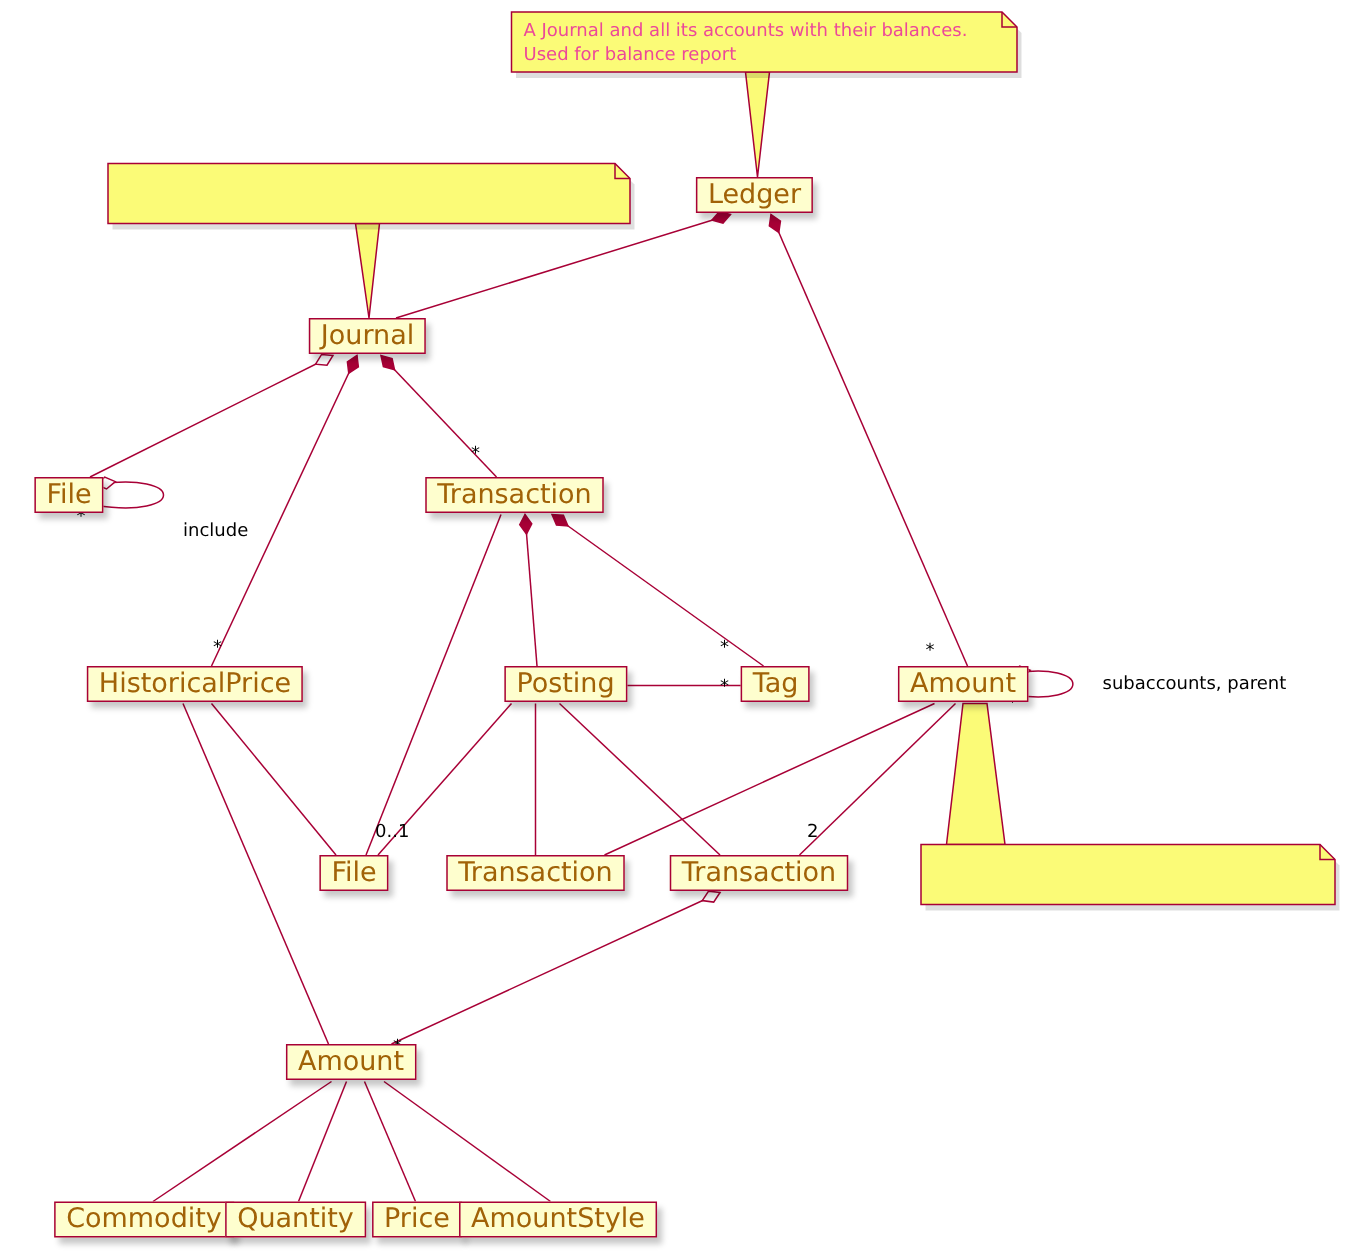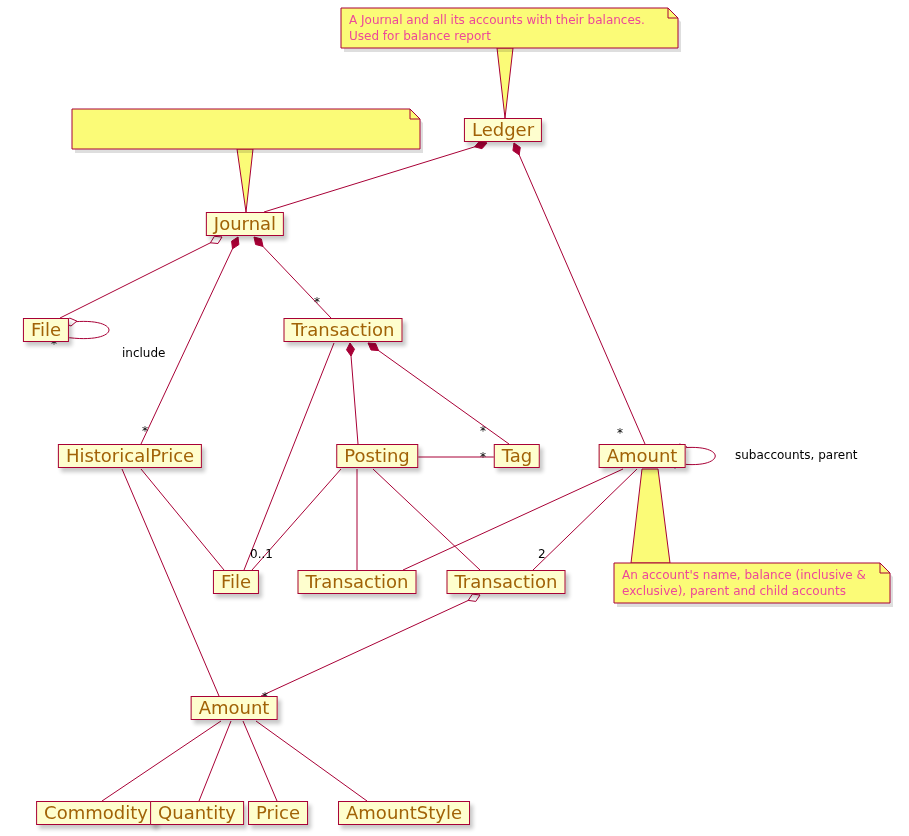--- a/index.html
+++ b/index.html
@@ -62,22 +62,20 @@
       <polygon points="254.0,237.0 255.6,244.5 263.0,246.4 261.4,239.0" fill="#A80036" stroke="#A80036" stroke-width="1"></polygon>
       <polygon points="238.0,237.0 231.6,241.2 232.5,248.8 238.9,244.6" fill="#A80036" stroke="#A80036" stroke-width="1"></polygon>
       <polygon points="350.0,343.0 346.5,349.8 351.0,356.0 354.5,349.2" fill="#A80036" stroke="#A80036" stroke-width="1"></polygon>
       <polygon points="368.0,343.0 371.0,350.0 378.6,350.6 375.6,343.5" fill="#A80036" stroke="#A80036" stroke-width="1"></polygon>
       <polygon points="386.0,457.0 392.5,461.0 399.0,457.0 392.5,453.0" fill="#FFFFFF" stroke="#A80036" stroke-width="1"></polygon>
       <polygon points="674.0,449.0 681.1,451.9 686.8,446.9 679.8,444.0" fill="#FFFFFF" stroke="#A80036" stroke-width="1"></polygon>
       <polygon points="480.0,595.0 472.4,594.1 468.2,600.4 475.8,601.4" fill="#FFFFFF" stroke="#A80036" stroke-width="1"></polygon>
     </svg>
 <div class="note-text" style="left: 341px; top: 8px; width: 337px; height: 40px;">A Journal and all its accounts with their balances.
 Used for balance report</div>
-    <div class="note-text" style="left: 614px; top: 563px; width: 276px; height: 40px;">An account's name, balance (inclusive &amp;
-exclusive), parent and child accounts</div>
     <span class="edge-label" style="left: 617px; top: 426px;">*</span>
     <span class="edge-label" style="left: 122px; top: 322px; margin-top: 24px;">include</span>
     <span class="edge-label" style="left: 51px; top: 337px;">*</span>
     <span class="edge-label" style="left: 314px; top: 295px;">*</span>
     <span class="edge-label" style="left: 142px; top: 424px;">*</span>
     <span class="edge-label" style="left: 480px; top: 424px;">*</span>
     <span class="edge-label" style="left: 480px; top: 450px;">*</span>
     <span class="edge-label" style="left: 250px; top: 547px;">0..1</span>
     <span class="edge-label" style="left: 538px; top: 547px;">2</span>
     <span class="edge-label" style="left: 735px; top: 448px;">subaccounts, parent</span>
@@ -91,14 +89,14 @@
     <div class="class-node" style="left: 357px; top: 456px; margin-left: 20px;"><span>Posting</span></div>
     <div class="class-node" style="left: 517px; top: 456px;"><span>Tag</span></div>
     <div class="class-node" style="left: 642px; top: 456px;"><span>Amount</span></div>
     <div class="class-node" style="left: 236px; top: 582px;"><span>File</span></div>
     <div class="class-node" style="left: 357px; top: 582px;"><span>Transaction</span></div>
     <div class="class-node" style="left: 506px; top: 582px;"><span>Transaction</span></div>
     <div class="class-node" style="left: 234px; top: 708px;"><span>Amount</span></div>
     <div class="class-node" style="left: 96px; top: 813px;"><span>Commodity</span></div>
     <div class="class-node" style="left: 197px; top: 813px;"><span>Quantity</span></div>
     <div class="class-node" style="left: 278px; top: 813px;"><span>Price</span></div>
-    <div class="class-node" style="left: 372px; top: 813px; margin-left: 32px;"><span>AmountStyle</span></div>
+    <div class="class-node" style="left: 372px; top: 813px;"><span>AmountStyle</span></div>
   </div>
 
 </body></html>

